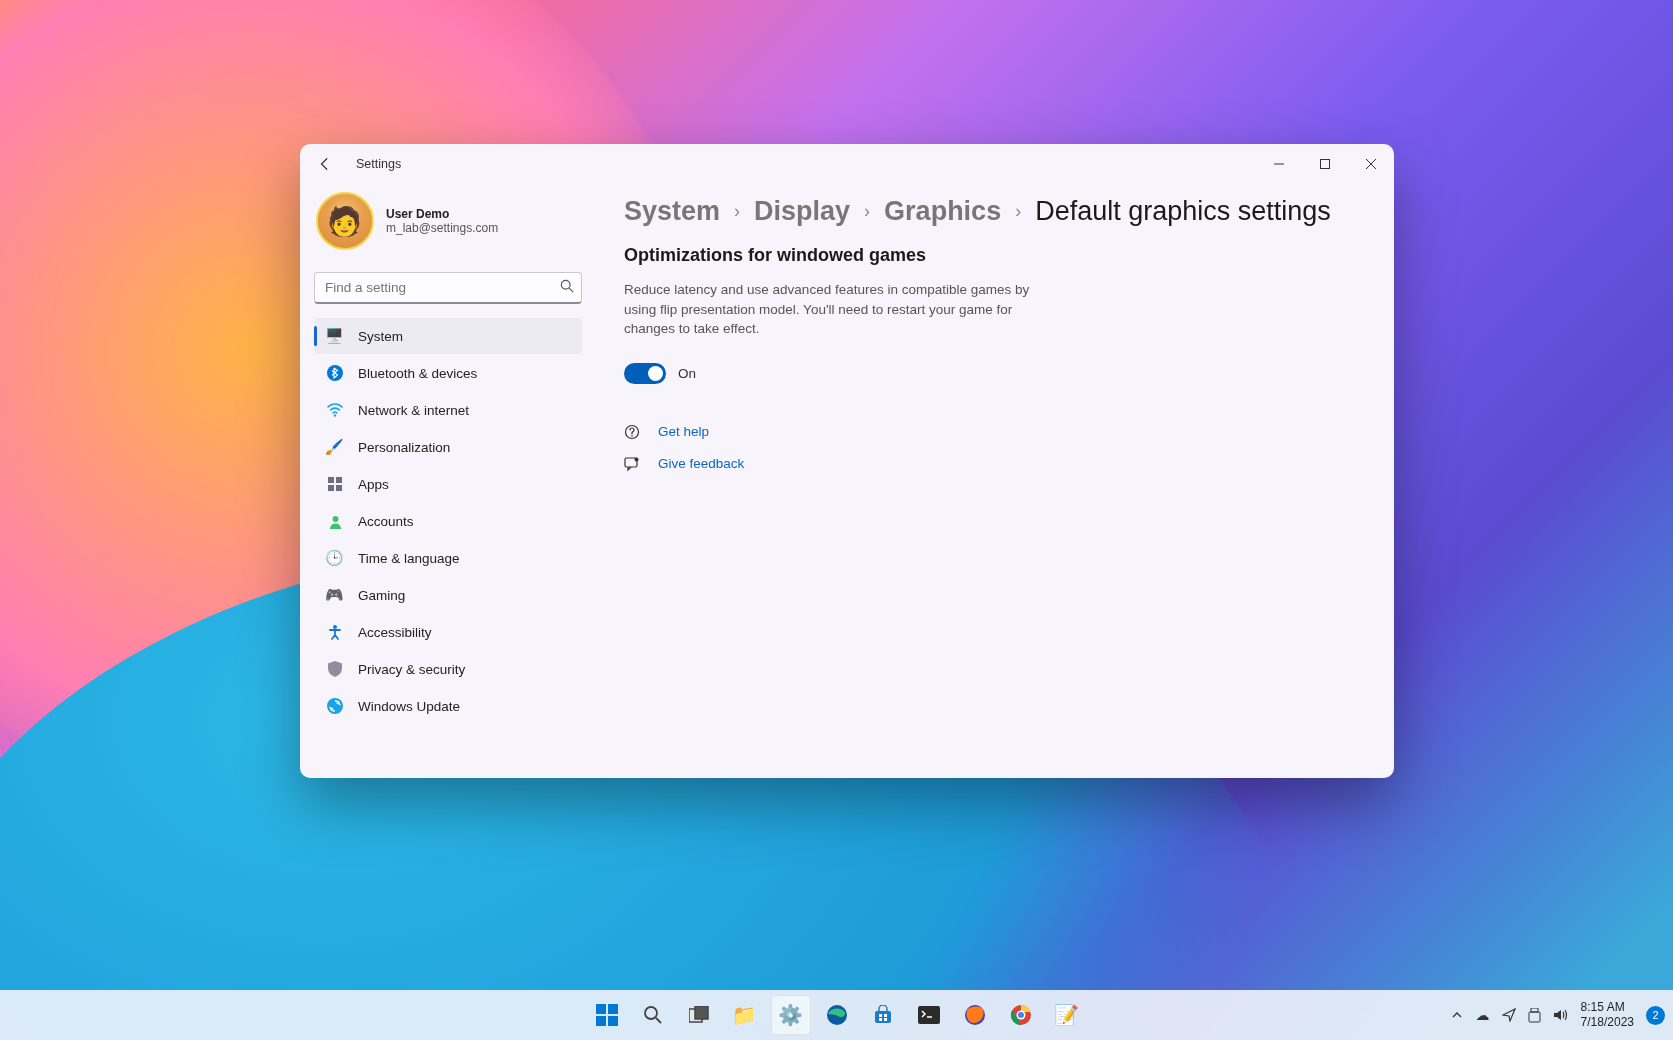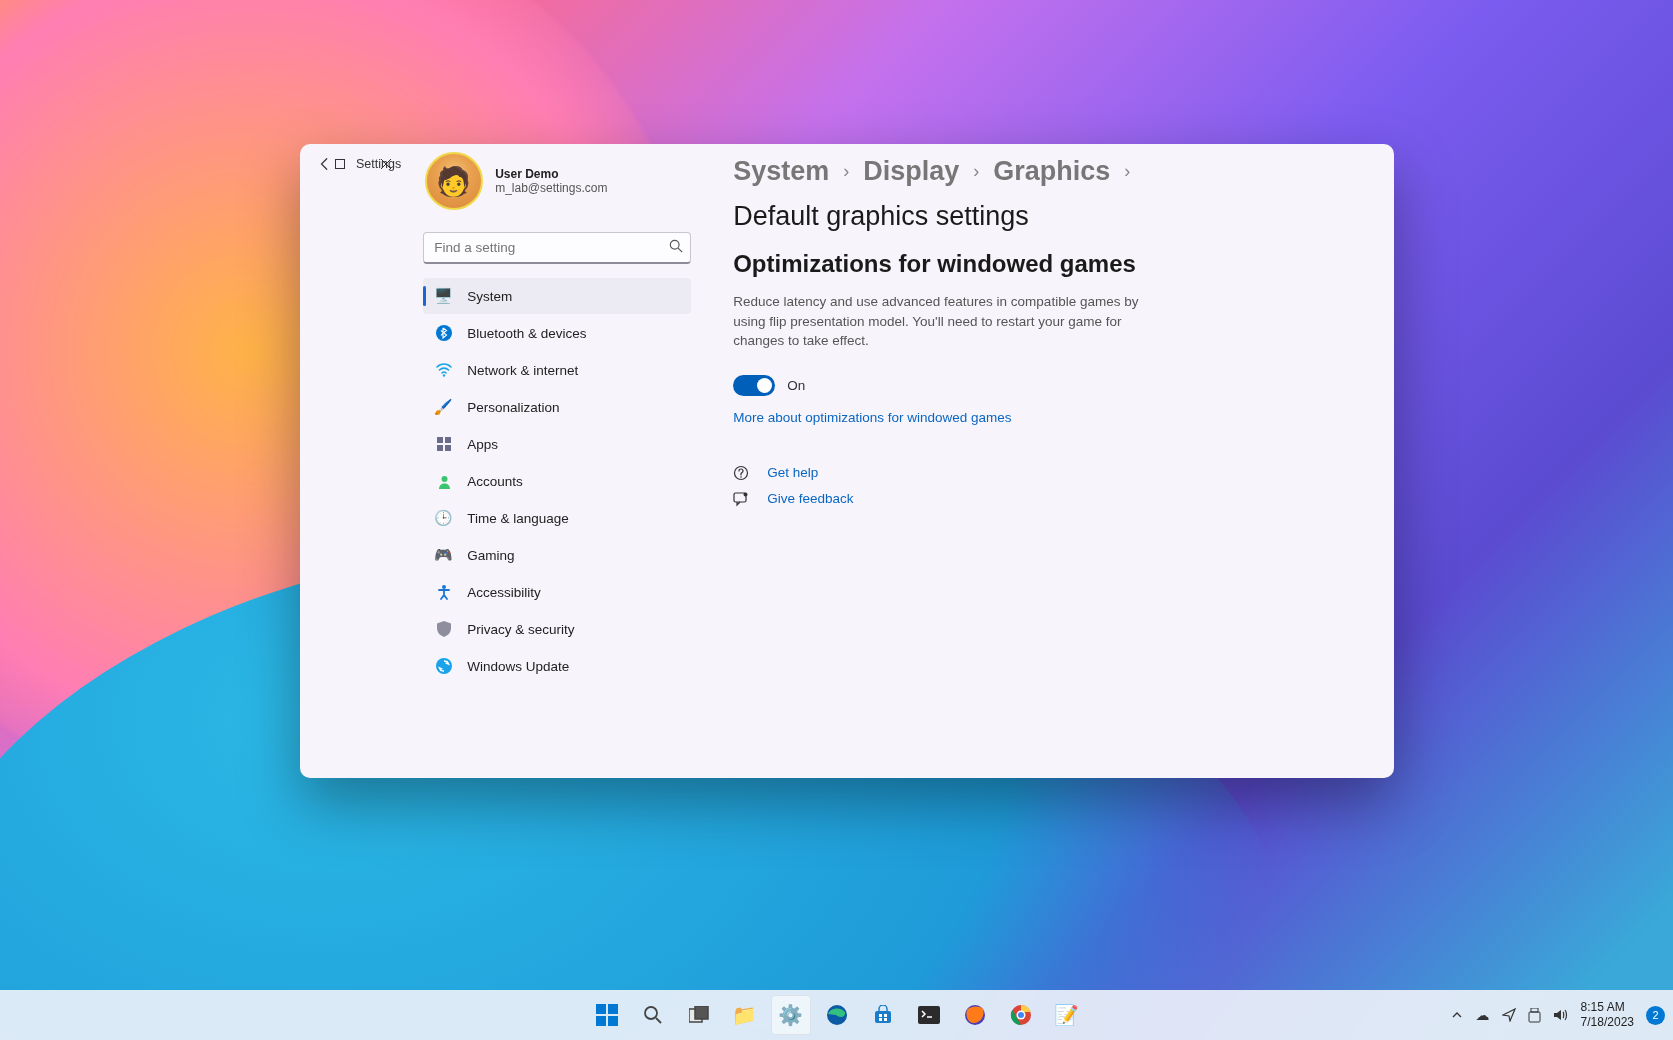--- a/index.html
+++ b/index.html
@@ -1,20 +1,20 @@
 <!DOCTYPE html>
 <html><head>
 <meta charset="utf-8">
 <style>
 *{box-sizing:border-box;margin:0;padding:0;font-family:"Segoe UI",Arial,sans-serif}
 body{width:1673px;height:1040px;overflow:hidden;position:relative;background:linear-gradient(135deg,#ff9a56 0%,#ff6a88 15%,#c471ed 35%,#7b5cf0 55%,#5b4bd1 75%,#3aa8d8 95%);}
 .desktop-bg{position:absolute;inset:0;overflow:hidden}
 .desktop-bg::before{content:"";position:absolute;left:-200px;top:-100px;width:900px;height:900px;background:radial-gradient(circle,#ffb347 0%,#ff7eb3 60%,transparent 75%);border-radius:50%;filter:blur(2px)}
 .desktop-bg::after{content:"";position:absolute;left:-100px;bottom:-400px;width:1400px;height:900px;background:radial-gradient(ellipse at 30% 20%,#2bb8e6 0%,#1e9bd8 50%,transparent 70%);border-radius:50%}
-.window{position:absolute;left:300px;top:144px;width:1094px;height:634px;background:#f7f5fb;border-radius:10px;box-shadow:0 25px 60px rgba(0,0,0,.35);display:flex;flex-direction:row;overflow:hidden}
+.window{position:absolute;left:300px;top:144px;width:1094px;height:634px;background:#f7f5fb;border-radius:10px;box-shadow:0 25px 60px rgba(0,0,0,.35);display:flex;flex-direction:column;overflow:hidden}
 .titlebar{height:40px;display:flex;align-items:center;padding:0 8px;position:relative}
 .back-btn{width:34px;height:34px;display:flex;align-items:center;justify-content:center;border-radius:4px;font-size:15px;color:#333;cursor:default}
 .app-title{font-size:12.5px;color:#333;margin-left:14px}
 .win-controls{position:absolute;right:0;top:0;display:flex;height:40px}
 .win-ctrl{width:46px;display:flex;align-items:center;justify-content:center;font-size:11px;color:#333}
 .window-body{flex:1;display:flex}
 .sidebar{width:296px;padding:4px 14px 14px 14px}
 .user-row{display:flex;align-items:center;gap:12px;padding:4px 2px 14px 2px}
 .avatar{width:58px;height:58px;border-radius:50%;background:radial-gradient(circle at 50% 35%,#f4c27a 0%,#e9a04e 40%,#d7883a 100%);display:flex;align-items:center;justify-content:center;color:#5d3a10;font-size:28px;border:2px solid #f0d94a}
 .user-name{font-size:12px;font-weight:600;color:#222}
@@ -25,28 +25,28 @@
 .nav{display:flex;flex-direction:column;gap:1px}
 .nav-item{display:flex;align-items:center;height:36px;padding:0 10px 0 12px;gap:14px;border-radius:4px;font-size:13.5px;color:#222;position:relative}
 .nav-item.selected{background:#eceaf2}
 .nav-item.selected::before{content:"";position:absolute;left:0;top:8px;bottom:8px;width:3px;background:#1967d2;border-radius:3px}
 .nav-icon{width:18px;height:18px;display:flex;align-items:center;justify-content:center;font-size:15px}
 .main{flex:1;padding:12px 44px 20px 28px}
 .breadcrumb{display:flex;align-items:baseline;gap:14px;flex-wrap:wrap;margin-bottom:18px}
 .bc-link{font-size:27px;font-weight:600;color:#777}
 .bc-current{font-size:27px;font-weight:400;color:#1a1a1a}
 .bc-sep{font-size:18px;color:#888;align-self:center}
-.section-title{font-size:24px;font-weight:600;color:#1a1a1a;margin-bottom:14px}
+.section-title{font-size:18px;font-weight:600;color:#1a1a1a;margin-bottom:14px}
 .desc{font-size:13.5px;color:#555;line-height:1.45;max-width:420px;margin-bottom:24px}
 .toggle-row{display:flex;align-items:center;gap:12px;margin-bottom:14px}
 .toggle{width:42px;height:21px;background:#005fb8;border-radius:11px;position:relative}
 .toggle::after{content:"";position:absolute;right:3px;top:3px;width:15px;height:15px;background:#fff;border-radius:50%}
 .toggle-label{font-size:13.5px;color:#333}
 .link{font-size:13.5px;color:#0a66c2;display:block;margin-bottom:6px}
-.help-block{margin-top:40px;display:flex;flex-direction:column;gap:10px}
+.help-block{margin-top:40px;display:flex;flex-direction:column;gap:16px}
 .help-row{display:flex;align-items:center;gap:16px}
 .help-icon{width:18px;color:#333;font-size:15px}
 .taskbar{position:absolute;left:0;right:0;bottom:0;height:50px;background:rgba(235,240,248,.92);backdrop-filter:blur(10px);display:flex;align-items:center;padding:0 8px}
 .task-center{position:absolute;left:50%;transform:translateX(-50%);display:flex;gap:6px;align-items:center}
 .task-btn{width:40px;height:40px;display:flex;align-items:center;justify-content:center;border-radius:4px;font-size:20px}
 .task-btn.active{background:rgba(255,255,255,.55);box-shadow:inset 0 0 0 1px rgba(0,0,0,.08)}
 .tray{position:absolute;right:8px;display:flex;align-items:center;gap:2px}
 .tray-icon{width:24px;height:40px;display:flex;align-items:center;justify-content:center;font-size:14px;color:#333}
 .clock{font-size:12px;color:#222;text-align:left;line-height:1.25;padding:0 6px}
 .badge{width:19px;height:19px;background:#0078d4;color:#fff;border-radius:50%;display:flex;align-items:center;justify-content:center;font-size:11px;margin-left:4px}
@@ -196,21 +196,20 @@
         <span class="bc-sep">›</span>
         <span class="bc-current">Default graphics settings</span>
       </div>
 
       <div class="section-title">Optimizations for windowed games</div>
       <div class="desc">Reduce latency and use advanced features in compatible games by using flip presentation model. You'll need to restart your game for changes to take effect.</div>
       <div class="toggle-row">
         <div class="toggle"></div>
         <span class="toggle-label">On</span>
       </div>
-      <a class="link">More about optimizations for windowed games</a>
 
       <div class="help-block">
         <div class="help-row">
           <span class="help-icon">
               <svg width="16" height="16" viewBox="0 0 16 16">
                 <circle cx="8" cy="8" r="6.5" stroke="#333" fill="none" stroke-width="1.2"></circle>
                 <path d="M6 6c0-1.2 1-2 2-2s2 .8 2 2-1 1.5-2 2.5V10" stroke="#333" fill="none" stroke-width="1.2" stroke-linecap="round"></path>
                 <circle cx="8" cy="12" r=".8" fill="#333"></circle>
               </svg>
             </span>

